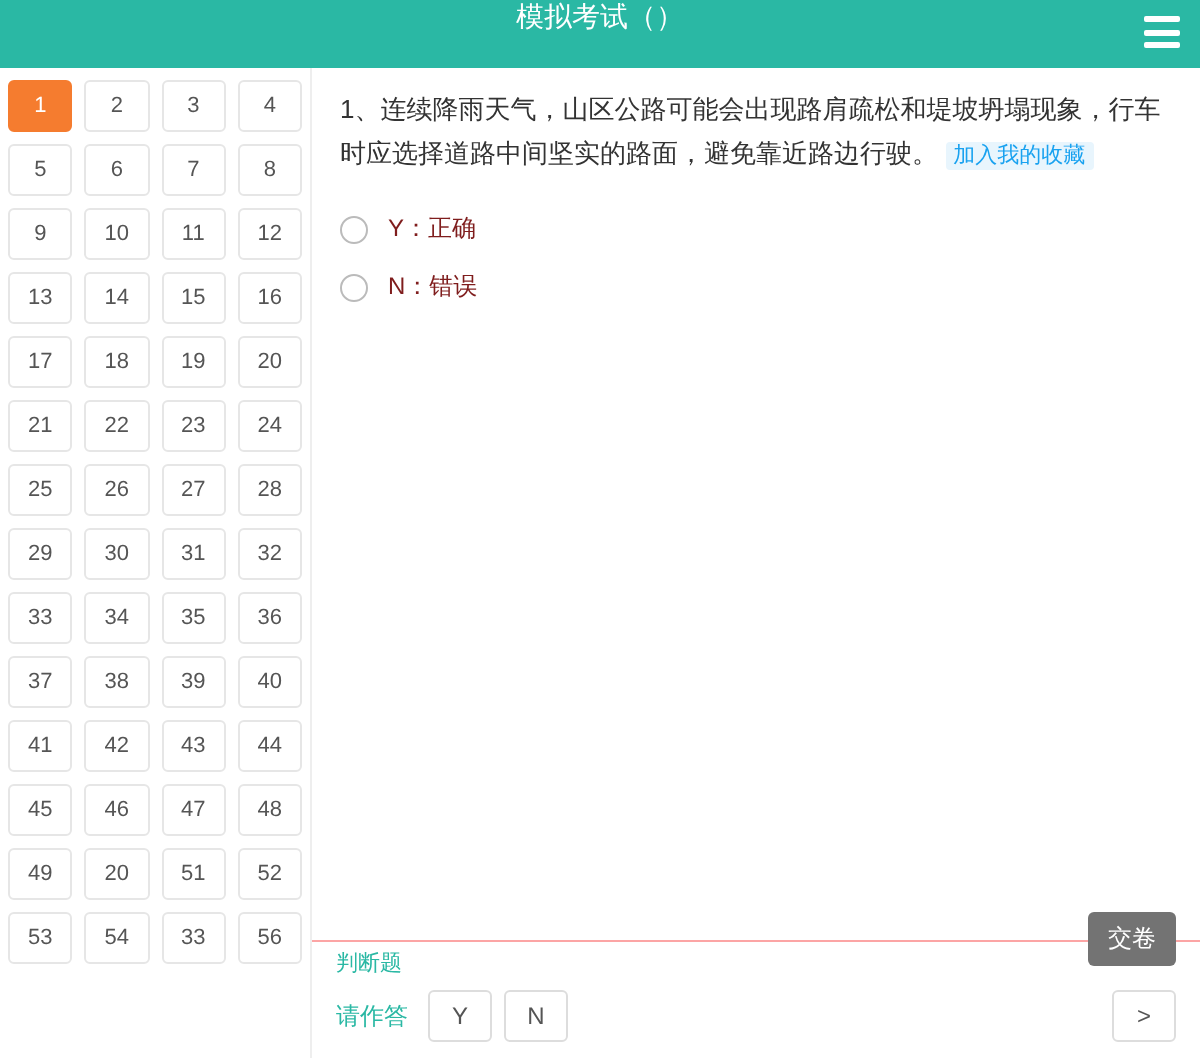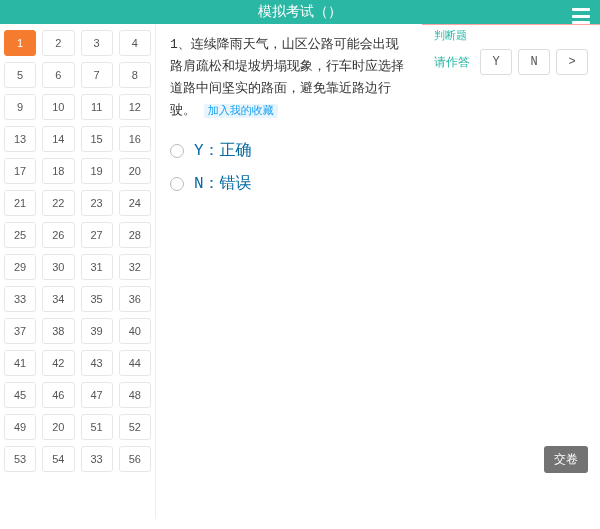--- a/index.html
+++ b/index.html
@@ -7,23 +7,22 @@
     font-family: "Microsoft YaHei", Arial, sans-serif;
     background: #fff;
     width: 600px;
     height: 529px;
     overflow: hidden;
     font-size: 12px;
     color: #333;
   }
   .header {
     background: #2ab8a4;
-    height: 24px;
-    display: flex;
-    align-items: center;
+    height: 34px;
+    display: flex;
     justify-content: center;
     position: relative;
     color: #fff;
     font-size: 14px;
   }
   .menu-icon {
     position: absolute;
     right: 10px;
     top: 8px;
     width: 18px;
@@ -67,23 +66,22 @@
     background: #fff;
   }
   .qnum.active {
     background: #f57c2f;
     color: #fff;
     border-color: #f57c2f;
   }
   .content {
     flex: 1;
     display: flex;
-    flex-direction: row;
+    flex-direction: column;
     position: relative;
-    font-family: Liberation Mono, monospace;
   }
   .question-area {
     flex: 1;
     padding: 10px 14px;
     overflow-y: auto;
   }
   .qtext {
     font-size: 13px;
     line-height: 1.7;
     color: #333;
@@ -107,22 +105,22 @@
     cursor: pointer;
   }
   .radio {
     width: 14px;
     height: 14px;
     border: 1px solid #bbb;
     border-radius: 50%;
     margin-right: 10px;
   }
   .opt-label {
-    font-size: 16px;
-    color: #0369a1;
+    font-size: 12px;
+    color: #7f1d1d;
   }
   .bottom {
     border-top: 1px solid #fca5a5;
   }
   .tag-row {
     padding: 3px 12px 0 12px;
     color: #2ab8a4;
     font-size: 11px;
   }
   .answer-bar {

